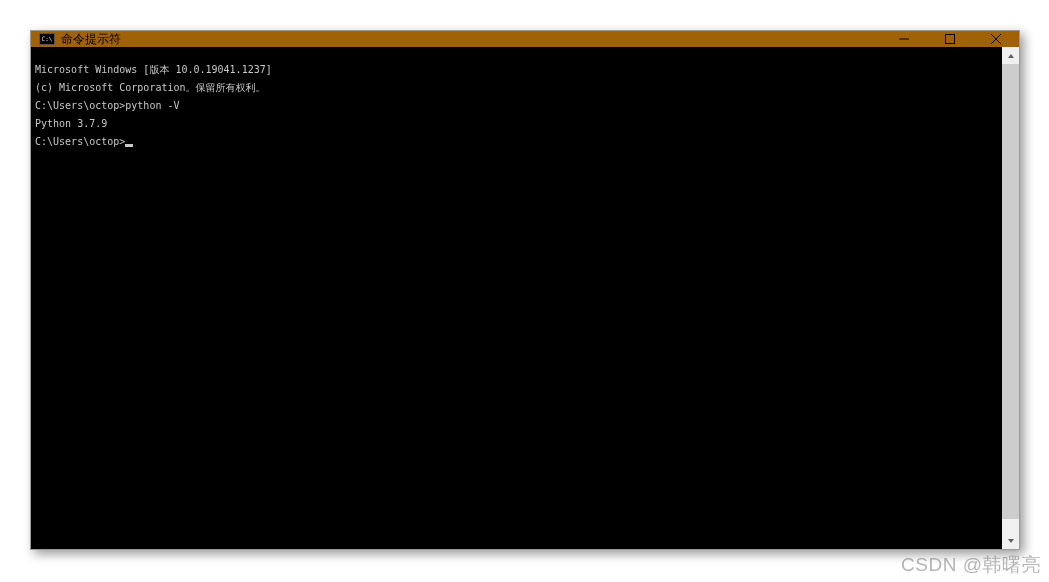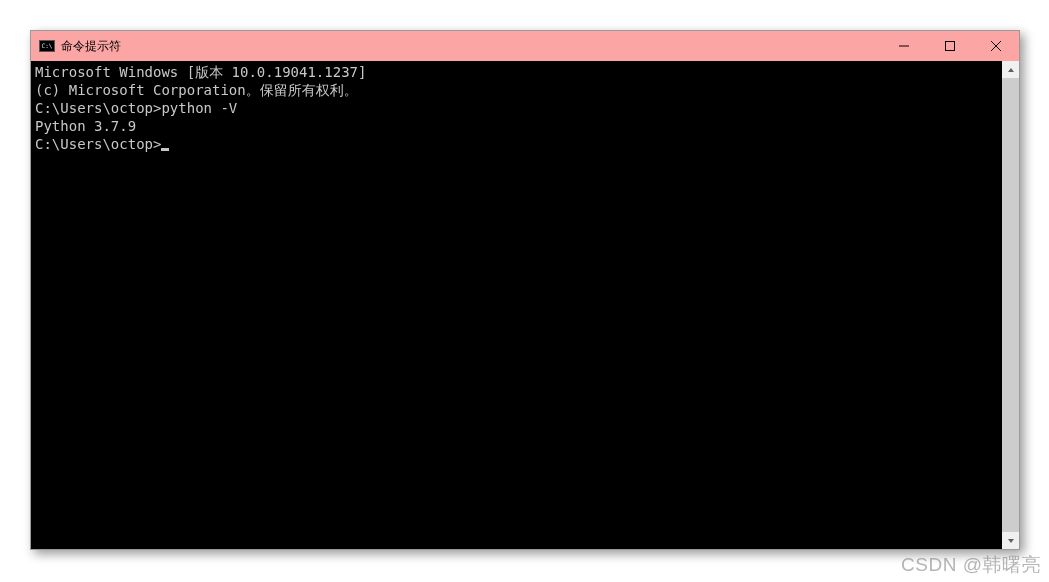--- a/index.html
+++ b/index.html
@@ -21,22 +21,22 @@
     }
     .window {
       width: 100%;
       height: 100%;
       border: 1px solid #9a9a9a;
       display: flex;
       flex-direction: column;
       background: #ffffff;
     }
     .titlebar {
-      height: 30px;
-      background: #fca5a5;
+      height: 16px;
+      background: #a16207;
       display: flex;
       align-items: center;
       font-size: 12px;
       color: #000000;
     }
     .titlebar .icon {
       width: 16px;
       height: 12px;
       margin-left: 8px;
       margin-right: 6px;
@@ -74,23 +74,23 @@
     .terminal-area {
       flex: 1;
       display: flex;
       background: #000000;
     }
     .terminal {
       flex: 1;
       background: #000000;
       color: #c8c8c8;
       font-family: "NSimSun", "SimSun", "Consolas", monospace;
-      font-size: 14px;
+      font-size: 10px;
       line-height: 18px;
-      padding: 2px 4px;
+      padding: 14px 4px;
       white-space: pre;
       overflow: hidden;
     }
     .terminal .line { display:block; }
     .scrollbar {
       width: 17px;
       background: #f0f0f0;
       position: relative;
     }
     .scroll-btn {

